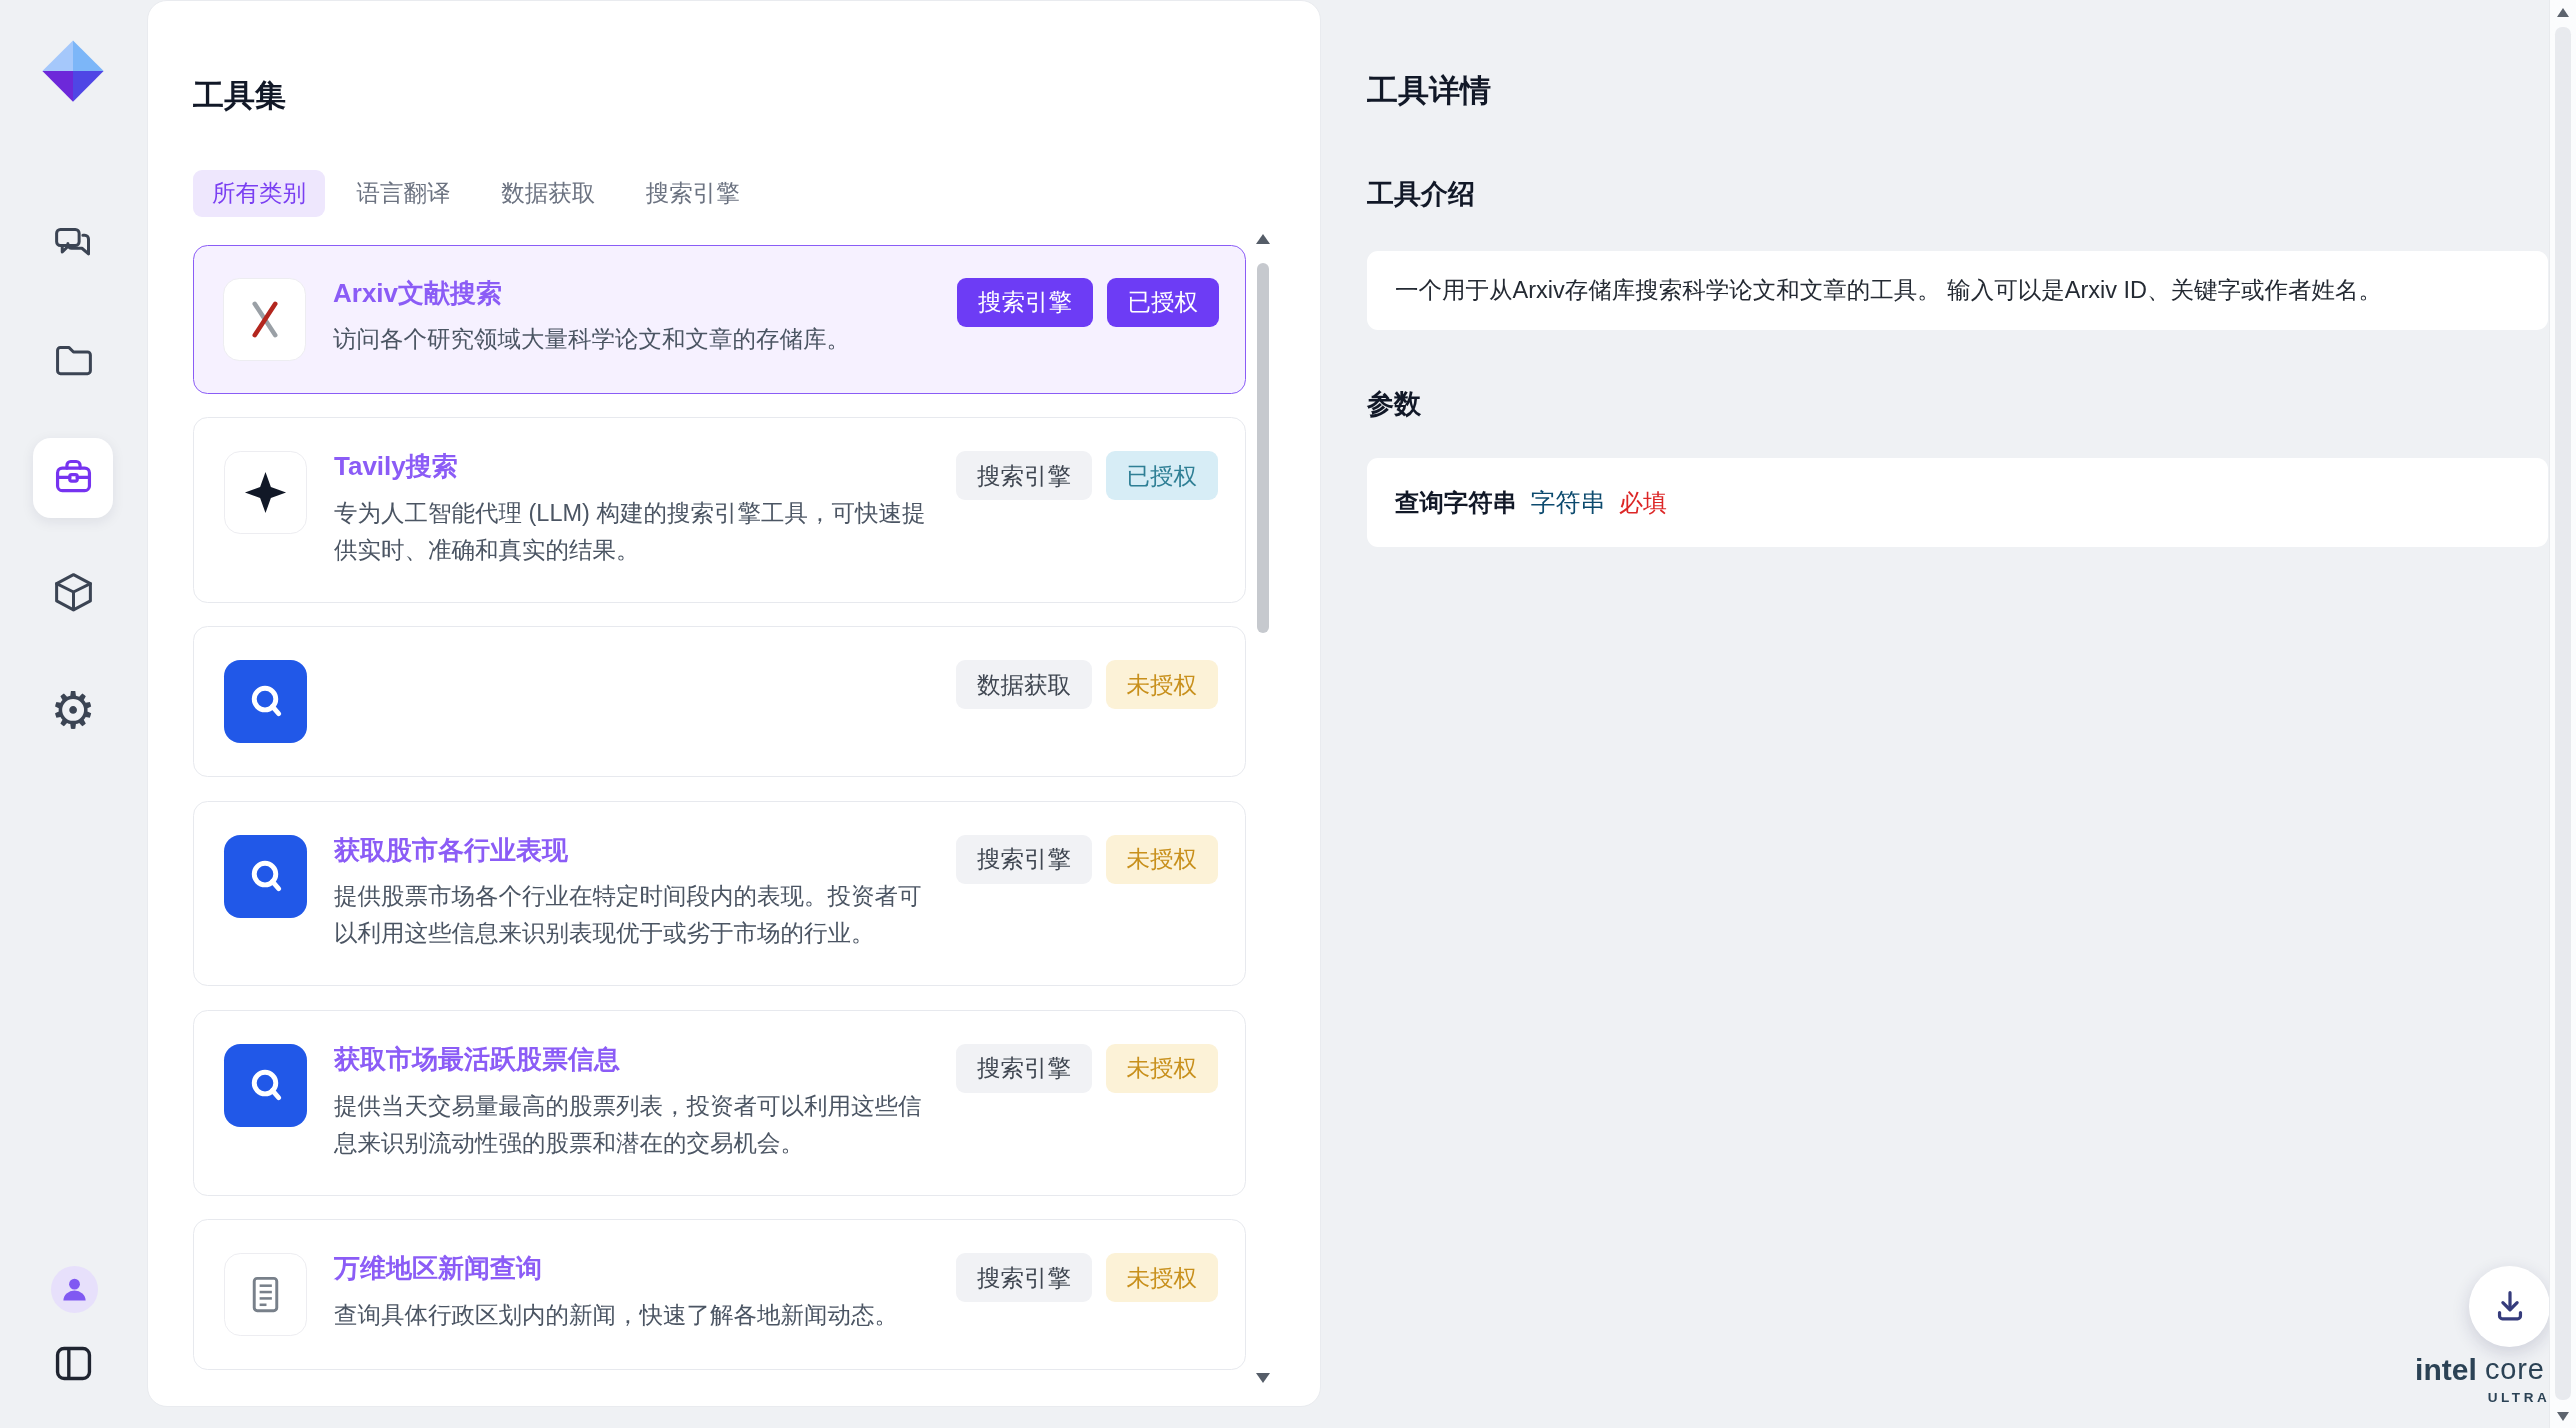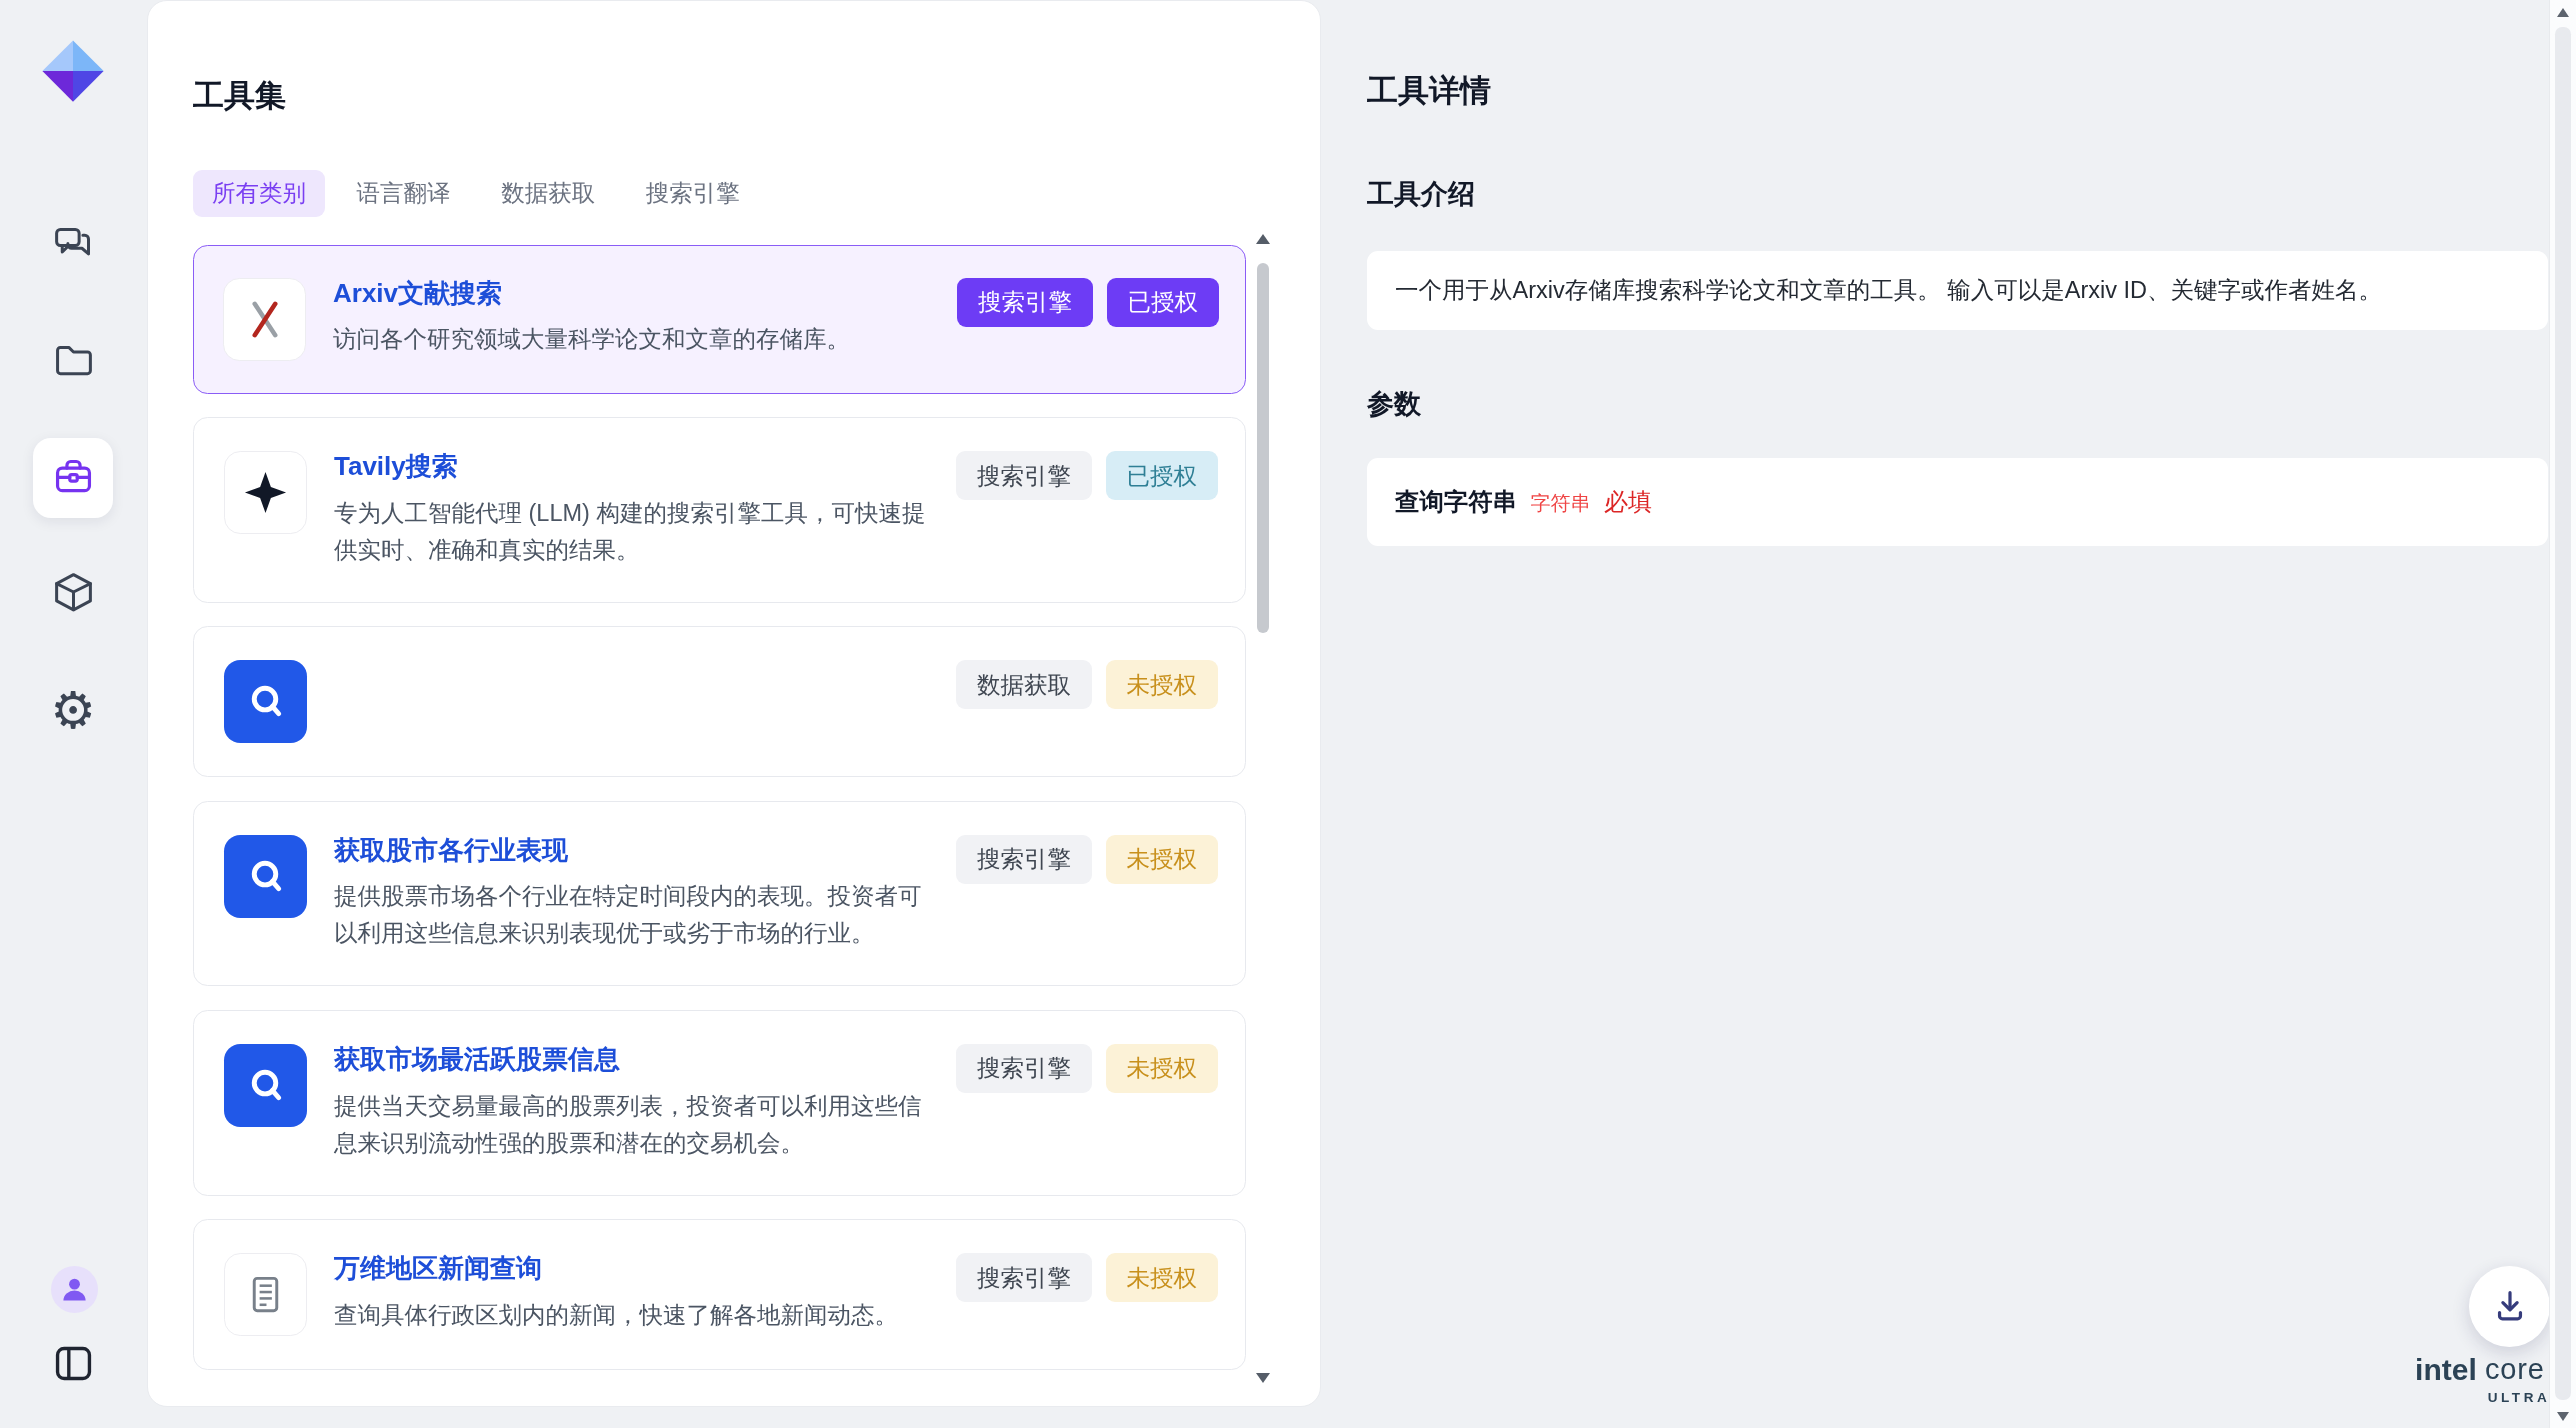--- a/index.html
+++ b/index.html
@@ -27,21 +27,21 @@
   .tab{height:47px;display:flex;align-items:center;padding:0 19px;border-radius:9px;font-size:23.5px;color:#6b7280;cursor:pointer;white-space:nowrap}
   .tab.active{background:#eee7fd;color:#7a3ff2;font-weight:500}
   .tool-list{margin-top:28px;width:1053px;display:flex;flex-direction:column;gap:23.5px}
   .tool-card{position:relative;background:#fff;border:0.9px solid #e7e9ee;border-radius:14.5px;
     padding:33px 27px 33px 30px;display:flex;gap:27px;box-sizing:border-box;cursor:pointer}
   .tool-card.selected{background:#f6f1ff;border:1.8px solid #8a5cf6;padding:32px 26px 32px 29px}
   .tool-icon{flex:none;width:83px;height:83px;border-radius:16.3px;background:#fff;border:0.9px solid #ededf1;
     display:flex;align-items:center;justify-content:center;box-sizing:border-box}
   .tool-icon.icon-q{background:#2158e8;border:none}
   .tool-body{width:610px}
-  .tool-title{font-size:26px;line-height:31px;font-weight:700;color:#1d4ed8}
+  .tool-title{font-size:26px;line-height:31px;font-weight:700;color:#8b5cf6}
   .tool-desc{margin-top:12.6px;font-size:23.5px;line-height:37px;color:#4b5563}
   .badges{position:absolute;top:33px;right:27px;display:flex;gap:13.5px}
   .selected .badges{top:32px;right:26px}
   .badge{height:49px;display:flex;align-items:center;padding:0 21px;border-radius:9px;font-size:23.5px;white-space:nowrap}
   .badge-purple{background:#6d3cf5;color:#fff}
   .badge-gray{background:#f1f2f5;color:#3f4651}
   .badge-cyan{background:#d7edf6;color:#2f7f95}
   .badge-amber{background:#fcf2d7;color:#c8901c}
 
   
@@ -54,21 +54,21 @@
   .details-panel{position:absolute;left:1321px;top:0;width:1227px;height:100%;box-sizing:border-box;padding:52px 0 0 46px}
   .details-title{font-size:31px;line-height:36px;font-weight:700}
   .section-heading{font-size:27px;line-height:33px;font-weight:700}
   .intro-heading{margin-top:69px}
   .intro-card{margin-top:40px;width:1181px;height:79px;background:#fff;border-radius:11px;display:flex;align-items:center;
     padding:0 28px;box-sizing:border-box;font-size:23.5px;color:#242a33}
   .params-heading{margin-top:58px}
   .param-card{margin-top:37px;width:1181px;background:#fff;border-radius:11px;padding:28px;box-sizing:border-box}
   .param-line{display:flex;align-items:baseline;gap:13.5px}
   .param-name{font-size:24.4px;font-weight:700}
-  .param-type{font-size:20px;color:#ef4444}
+  .param-type{font-size:25px;color:#0c4a6e}
   .param-required{font-size:24px;color:#dc2626}
   .param-desc{margin-top:18px;font-size:23.5px;color:#3f4651}
 
   
   .fab{position:absolute;left:2469px;top:1266px;width:81px;height:81px;border-radius:50%;background:#fff;
     box-shadow:0 5.4px 18px rgba(30,30,80,.16);display:flex;align-items:center;justify-content:center;cursor:pointer}
   .intel-badge{position:absolute;left:2406px;top:1353px;width:148px;color:#2b4255}
   .intel-row{display:flex;justify-content:center;align-items:flex-start;gap:8.1px}
   .intel-word{font-size:30px;font-weight:600}
   .core-word{font-size:29px;font-weight:400;letter-spacing:0.9px}

